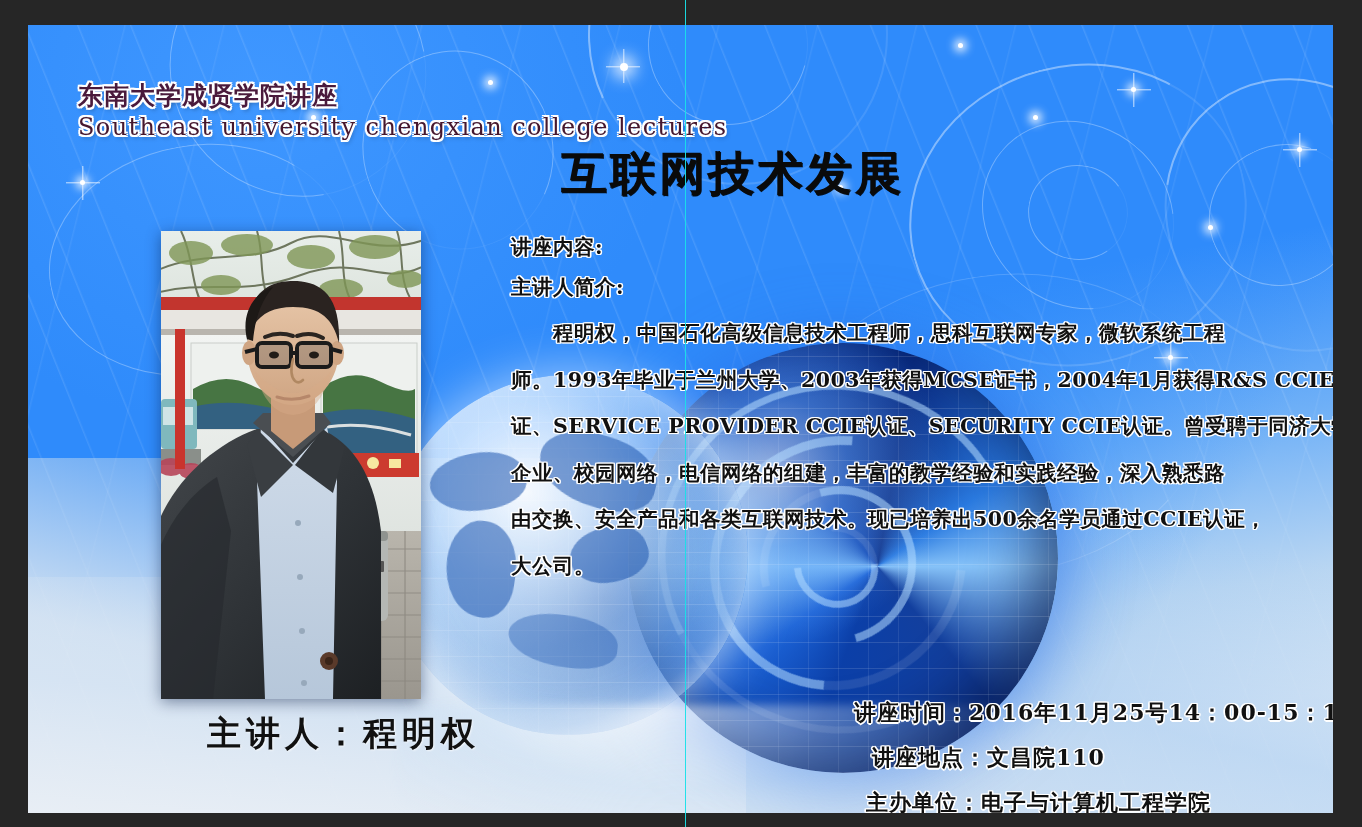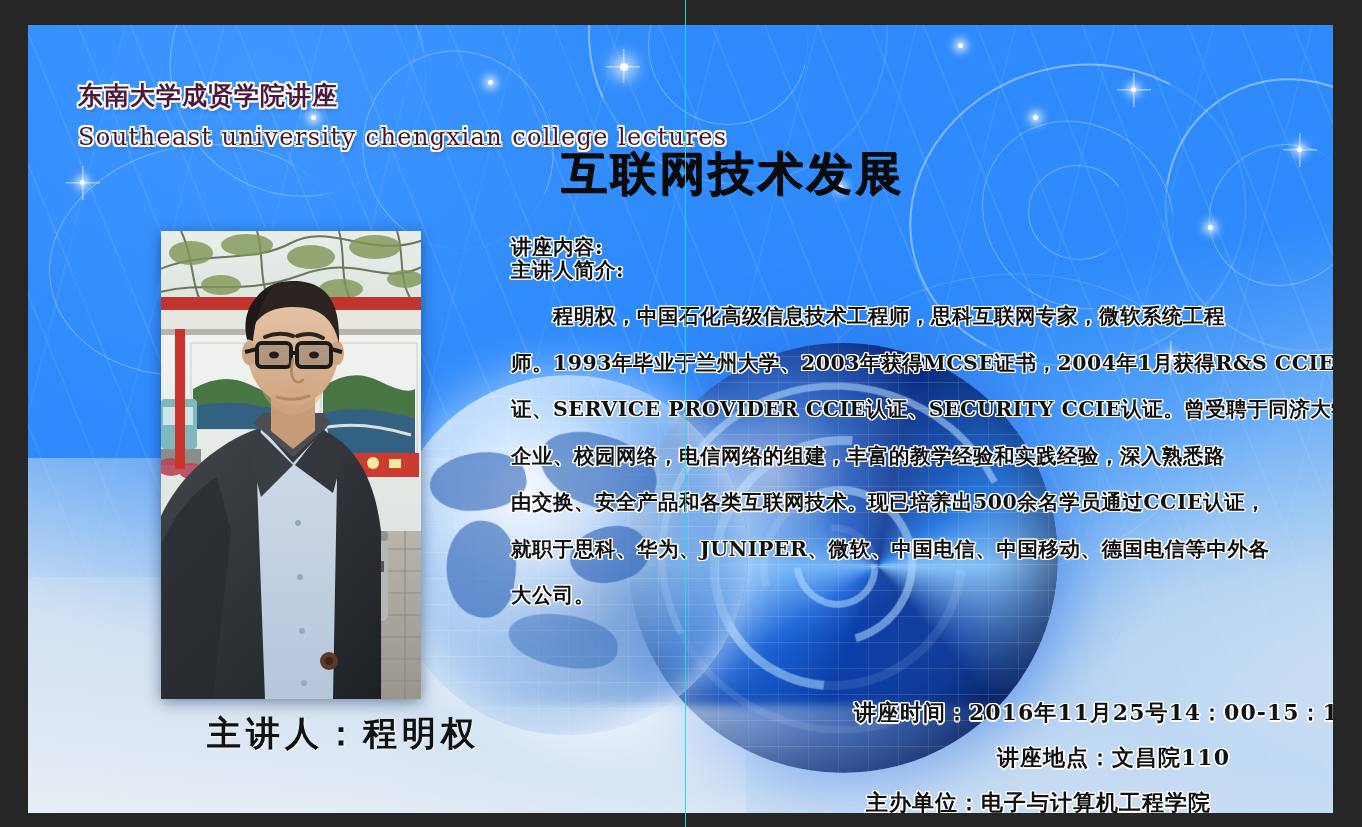--- a/index.html
+++ b/index.html
@@ -131,21 +131,21 @@
     line-height:1.25;
   }
   .hdr-en{
     font-family:"DejaVu Serif","Liberation Serif",serif;
     font-size:24px; font-weight:400; letter-spacing:1.4px;
     color:#46182f;
     text-shadow:
       -1.6px -1.6px 0 #fff, 1.6px -1.6px 0 #fff, -1.6px 1.6px 0 #fff, 1.6px 1.6px 0 #fff,
       0 -1.8px 0 #fff, 0 1.8px 0 #fff, -1.8px 0 0 #fff, 1.8px 0 0 #fff,
       2px 3px 4px rgba(0,0,0,.35);
-    margin-top:12px;
+    margin-top:2px;
   }
 
   
   .main-title{
     position:absolute; left:533px; top:118px; z-index:20;
     font-family:"DejaVu Sans","Liberation Sans",sans-serif;
     font-size:46px; font-weight:bold; letter-spacing:3px;
     color:#0a0a0a;
     text-shadow:1px 1px 0 rgba(0,0,0,.9);
     text-align:right;
@@ -179,39 +179,39 @@
     color:#111;
     letter-spacing:.5px;
     text-shadow:
       -1.2px -1.2px 0 #fff, 1.2px -1.2px 0 #fff, -1.2px 1.2px 0 #fff, 1.2px 1.2px 0 #fff,
       0 -1.4px 0 #fff, 0 1.4px 0 #fff, -1.4px 0 0 #fff, 1.4px 0 0 #fff;
     line-height:1.0;
     white-space:nowrap;
   }
   .r1{ margin-top:0px; }
   .r2{ margin-top:19px; padding-left:42px; }
-  .r3{ margin-top:2px; }
+  .r3{ margin-top:19px; }
   .para-line{ margin-top:26px; white-space:nowrap; }
   .para-line.indent{ padding-left:42px; }
 
   
   .info{
     position:absolute; left:826px; top:673px; z-index:30;
     text-align:left;
   }
   .info-line{
     font-family:"DejaVu Serif","Liberation Serif",serif;
     font-weight:bold; font-size:22px; color:#111;
     letter-spacing:1px; white-space:nowrap;
     margin-bottom:15px;
     text-shadow:
       -1.3px -1.3px 0 #fff, 1.3px -1.3px 0 #fff, -1.3px 1.3px 0 #fff, 1.3px 1.3px 0 #fff,
       0 -1.5px 0 #fff, 0 1.5px 0 #fff, -1.5px 0 0 #fff, 1.5px 0 0 #fff;
   }
-  .info-line:nth-child(2){ margin-left:18px;text-align:center; }
+  .info-line:nth-child(2){ margin-left:18px; }
   .info-line:nth-child(3){ margin-left:12px; }
 </style>
 </head>
 <body>
 
 <div id="desktop">
 
   <div id="poster">
 
     <div class="bg-base"></div>
@@ -430,21 +430,20 @@
 
     <div class="body-col">
       <div class="btxt r1">讲座内容:</div>
       <div class="btxt r3">主讲人简介:</div>
 
       <div class="btxt para-line indent">程明权，中国石化高级信息技术工程师，思科互联网专家，微软系统工程</div>
       <div class="btxt para-line">师。1993年毕业于兰州大学、2003年获得MCSE证书，2004年1月获得R&amp;S CCIE认</div>
       <div class="btxt para-line">证、SERVICE PROVIDER CCIE认证、SECURITY CCIE认证。曾受聘于同济大学、</div>
       <div class="btxt para-line">企业、校园网络，电信网络的组建，丰富的教学经验和实践经验，深入熟悉路</div>
       <div class="btxt para-line">由交换、安全产品和各类互联网技术。现已培养出500余名学员通过CCIE认证，</div>
-      <div class="btxt para-line">就职于思科、华为、JUNIPER、微软、中国电信、中国移动、德国电信等中外各</div>
       <div class="btxt para-line">大公司。</div>
     </div>
 
     <div class="info">
       <div class="info-line">讲座时间：2016年11月25号14：00-15：10</div>
       <div class="info-line">讲座地点：文昌院110</div>
       <div class="info-line">主办单位：电子与计算机工程学院</div>
     </div>
 
   </div>

